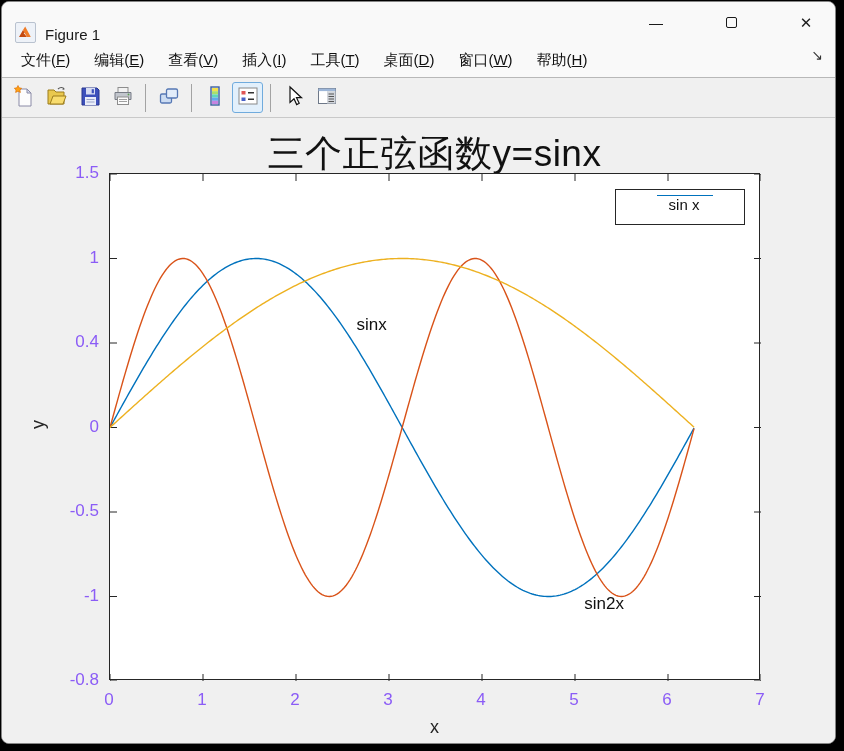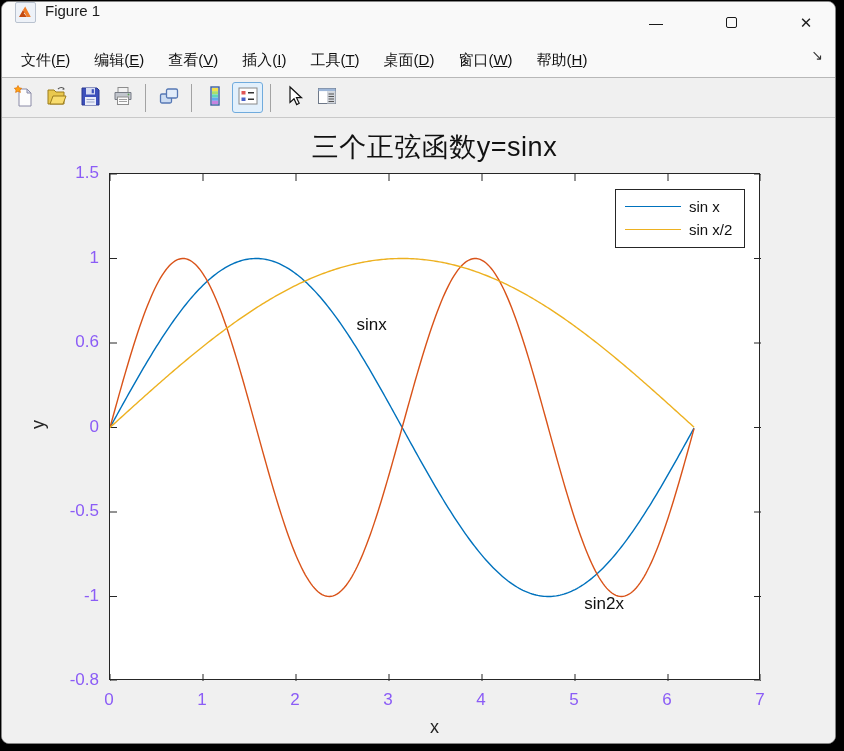--- a/index.html
+++ b/index.html
@@ -2,21 +2,21 @@
 <html><head>
 <meta charset="utf-8">
 <style>
   * { box-sizing: border-box; margin: 0; padding: 0; }
   html,body { width: 844px; height: 751px; background:#000; font-family:"Liberation Sans", sans-serif; overflow:hidden; }
 
   .window { position:absolute; left:1px; top:1px; width:835px; height:743px;
             background:#f0f0f0; border:1px solid #858585; border-radius:8px; overflow:hidden; }
 
   
-  .titlebar { height:41px; background:#f9f9f9; display:flex; align-items:flex-start; padding-left:13px; position:relative; }
+  .titlebar { height:41px; background:#f9f9f9; display:flex; align-items:flex-end; padding-left:13px; position:relative; }
   .app-icon { width:21px; height:21px; margin-right:9px; border:1px solid #b9c2cf; background:#eef2f8; border-radius:2px;
               display:flex; align-items:center; justify-content:center; }
   .titlebar-text { font-size:15px; color:#1a1a1a; }
   .win-controls { position:absolute; right:0; top:0; height:41px; display:flex; align-items:stretch; }
   .win-btn { width:46px; margin-left:29px; display:flex; align-items:center; justify-content:center; color:#1a1a1a; }
   .win-btn-min  { font-size:14px; }
   .win-max-glyph { width:11px; height:11px; border:1.4px solid #1a1a1a; border-radius:2px; display:inline-block; }
   .win-btn-close { font-size:15px; margin-right:6px; }
 
   
@@ -26,31 +26,31 @@
   .dock-arrow { position:absolute; right:12px; top:4px; font-size:14px; color:#333; }
 
   
   .toolbar { height:40px; background:#f0f0f0; border-bottom:1px solid #c9c9c9; display:flex; align-items:center; padding:0 5px; }
   .tb-btn { width:31px; height:31px; display:flex; align-items:center; justify-content:center; border-radius:3px; margin:0 1px; }
   .tb-btn.selected { background:#e2f0fc; border:1px solid #70abdd; }
   .tb-sep { width:1px; height:28px; background:#a3a3a3; margin:0 6px; }
 
   
   .figure-canvas { position:absolute; left:0; top:117px; width:833px; height:624px; background:#f0f0f0; }
-  .fig-title { position:absolute; left:107px; top:10px; width:651px; text-align:center; font-size:27px; color:#111; letter-spacing:0.5px; }
+  .fig-title { position:absolute; left:107px; top:10px; width:651px; text-align:center; font-size:37px; color:#111; letter-spacing:0.5px; }
   .plot-area { position:absolute; left:107px; top:54px; width:651px; height:507px; background:#fff; border:1px solid #262626; }
   .plot-area svg { position:absolute; left:0; top:0; }
   .xlabel { position:absolute; left:107px; top:598px; width:651px; text-align:center; font-size:18px; color:#262626; }
   .ylabel { position:absolute; left:32px; top:295px; font-size:18px; color:#262626; transform:rotate(-90deg); }
   .tick-label { position:absolute; font-size:17px; color:#8b5cf6; }
   .x-tick-label { width:44px; text-align:center; }
   .y-tick-label { width:64px; text-align:right; }
 
   .legend { position:absolute; left:505px; top:15px; width:130px; background:#fff; border:1px solid #262626; padding:5px 0 6px 0; }
-  .legend-row { display:flex; align-items:center; height:23px; }
+  .legend-row { display:flex; align-items:center; height:23px;flex-direction:column; }
   .legend-line { width:56px; height:0; border-top:1.7px solid #000; margin-left:9px; flex:none; }
   .legend-label { margin-left:8px; font-size:15px; color:#111; white-space:nowrap; }
 
   .plot-annotation { position:absolute; font-size:17px; color:#111; white-space:nowrap;margin-left:14px; }
 </style>
 </head>
 <body>
 
 <div class="window">
 
@@ -204,45 +204,41 @@
           <path d="M0.00,253.50L1.86,250.12L3.72,246.74L5.58,243.37L7.44,239.99L9.30,236.63L11.16,233.27L13.02,229.92L14.88,226.58L16.74,223.24L18.60,219.92L20.46,216.62L22.32,213.33L24.18,210.05L26.04,206.80L27.90,203.56L29.76,200.34L31.62,197.14L33.48,193.97L35.34,190.81L37.20,187.69L39.06,184.59L40.92,181.52L42.78,178.47L44.64,175.46L46.50,172.48L48.36,169.53L50.22,166.61L52.08,163.73L53.94,160.88L55.80,158.08L57.66,155.31L59.52,152.57L61.38,149.88L63.24,147.23L65.10,144.63L66.96,142.06L68.82,139.55L70.68,137.07L72.54,134.65L74.40,132.27L76.26,129.94L78.12,127.66L79.98,125.42L81.84,123.25L83.70,121.12L85.56,119.04L87.42,117.02L89.28,115.06L91.14,113.15L93.00,111.29L94.86,109.49L96.72,107.75L98.58,106.07L100.44,104.45L102.30,102.89L104.16,101.38L106.02,99.94L107.88,98.56L109.74,97.24L111.60,95.99L113.46,94.79L115.32,93.66L117.18,92.60L119.04,91.60L120.90,90.66L122.76,89.79L124.62,88.98L126.48,88.24L128.34,87.57L130.20,86.96L132.06,86.42L133.92,85.94L135.78,85.54L137.64,85.20L139.50,84.92L141.36,84.72L143.22,84.58L145.08,84.51L146.94,84.51L148.80,84.57L150.66,84.70L152.52,84.90L154.38,85.17L156.24,85.51L158.10,85.91L159.96,86.38L161.82,86.91L163.68,87.52L165.54,88.18L167.40,88.92L169.26,89.72L171.12,90.59L172.98,91.52L174.84,92.51L176.70,93.58L178.56,94.70L180.42,95.89L182.28,97.14L184.14,98.45L186.00,99.83L187.86,101.27L189.72,102.76L191.58,104.32L193.44,105.94L195.30,107.62L197.16,109.35L199.02,111.15L200.88,113.00L202.74,114.90L204.60,116.86L206.46,118.88L208.32,120.95L210.18,123.07L212.04,125.25L213.90,127.48L215.76,129.75L217.62,132.08L219.48,134.45L221.34,136.88L223.20,139.35L225.06,141.86L226.92,144.42L228.78,147.02L230.64,149.67L232.50,152.36L234.36,155.09L236.22,157.85L238.08,160.66L239.94,163.50L241.80,166.38L243.66,169.29L245.52,172.24L247.38,175.22L249.24,178.23L251.10,181.27L252.96,184.34L254.82,187.44L256.68,190.56L258.54,193.71L260.40,196.89L262.26,200.08L264.12,203.30L265.98,206.54L267.84,209.79L269.70,213.07L271.56,216.36L273.42,219.66L275.28,222.98L277.14,226.31L279.00,229.65L280.86,233.00L282.72,236.36L284.58,239.73L286.44,243.10L288.30,246.47L290.16,249.85L292.02,253.23L293.88,256.61L295.74,259.99L297.60,263.37L299.46,266.74L301.32,270.10L303.18,273.46L305.04,276.82L306.90,280.16L308.76,283.49L310.62,286.81L312.48,290.12L314.34,293.41L316.20,296.69L318.06,299.95L319.92,303.19L321.78,306.41L323.64,309.61L325.50,312.78L327.36,315.94L329.22,319.06L331.08,322.17L332.94,325.24L334.80,328.29L336.66,331.30L338.52,334.29L340.38,337.24L342.24,340.16L344.10,343.04L345.96,345.89L347.82,348.70L349.68,351.48L351.54,354.21L353.40,356.90L355.26,359.56L357.12,362.17L358.98,364.73L360.84,367.26L362.70,369.73L364.56,372.16L366.42,374.55L368.28,376.88L370.14,379.16L372.00,381.40L373.86,383.58L375.72,385.71L377.58,387.79L379.44,389.82L381.30,391.79L383.16,393.70L385.02,395.56L386.88,397.37L388.74,399.11L390.60,400.80L392.46,402.42L394.32,403.99L396.18,405.50L398.04,406.95L399.90,408.33L401.76,409.66L403.62,410.92L405.48,412.12L407.34,413.25L409.20,414.32L411.06,415.33L412.92,416.27L414.78,417.15L416.64,417.96L418.50,418.70L420.36,419.38L422.22,420.00L424.08,420.54L425.94,421.02L427.80,421.43L429.66,421.78L431.52,422.06L433.38,422.27L435.24,422.41L437.10,422.49L438.96,422.50L440.82,422.44L442.68,422.31L444.54,422.11L446.40,421.85L448.26,421.52L450.12,421.13L451.98,420.66L453.84,420.13L455.70,419.53L457.56,418.87L459.42,418.14L461.28,417.35L463.14,416.48L465.00,415.56L466.86,414.57L468.72,413.51L470.58,412.39L472.44,411.21L474.30,409.96L476.16,408.65L478.02,407.28L479.88,405.85L481.74,404.36L483.60,402.80L485.46,401.19L487.32,399.52L489.18,397.79L491.04,396.00L492.90,394.15L494.76,392.25L496.62,390.29L498.48,388.28L500.34,386.22L502.20,384.10L504.06,381.93L505.92,379.70L507.78,377.43L509.64,375.11L511.50,372.74L513.36,370.32L515.22,367.85L517.08,365.34L518.94,362.78L520.80,360.18L522.66,357.54L524.52,354.86L526.38,352.13L528.24,349.37L530.10,346.57L531.96,343.73L533.82,340.85L535.68,337.94L537.54,334.99L539.40,332.02L541.26,329.01L543.12,325.97L544.98,322.90L546.84,319.81L548.70,316.69L550.56,313.54L552.42,310.37L554.28,307.17L556.14,303.96L558.00,300.72L559.86,297.47L561.72,294.19L563.58,290.91L565.44,287.60L567.30,284.29L569.16,280.96L571.02,277.62L572.88,274.27L574.74,270.91L576.60,267.54L578.46,264.17L580.32,260.80L582.18,257.42L584.04,254.04" fill="none" stroke="#0072BD" stroke-width="1.4"></path>
           <path d="M0.00,253.50L1.86,246.74L3.72,239.99L5.58,233.27L7.44,226.58L9.30,219.92L11.16,213.33L13.02,206.80L14.88,200.34L16.74,193.97L18.60,187.69L20.46,181.52L22.32,175.46L24.18,169.53L26.04,163.73L27.90,158.08L29.76,152.57L31.62,147.23L33.48,142.06L35.34,137.07L37.20,132.27L39.06,127.66L40.92,123.25L42.78,119.04L44.64,115.06L46.50,111.29L48.36,107.75L50.22,104.45L52.08,101.38L53.94,98.56L55.80,95.99L57.66,93.66L59.52,91.60L61.38,89.79L63.24,88.24L65.10,86.96L66.96,85.94L68.82,85.20L70.68,84.72L72.54,84.51L74.40,84.57L76.26,84.90L78.12,85.51L79.98,86.38L81.84,87.52L83.70,88.92L85.56,90.59L87.42,92.51L89.28,94.70L91.14,97.14L93.00,99.83L94.86,102.76L96.72,105.94L98.58,109.35L100.44,113.00L102.30,116.86L104.16,120.95L106.02,125.25L107.88,129.75L109.74,134.45L111.60,139.35L113.46,144.42L115.32,149.67L117.18,155.09L119.04,160.66L120.90,166.38L122.76,172.24L124.62,178.23L126.48,184.34L128.34,190.56L130.20,196.89L132.06,203.30L133.92,209.79L135.78,216.36L137.64,222.98L139.50,229.65L141.36,236.36L143.22,243.10L145.08,249.85L146.94,256.61L148.80,263.37L150.66,270.10L152.52,276.82L154.38,283.49L156.24,290.12L158.10,296.69L159.96,303.19L161.82,309.61L163.68,315.94L165.54,322.17L167.40,328.29L169.26,334.29L171.12,340.16L172.98,345.89L174.84,351.48L176.70,356.90L178.56,362.17L180.42,367.26L182.28,372.16L184.14,376.88L186.00,381.40L187.86,385.71L189.72,389.82L191.58,393.70L193.44,397.37L195.30,400.80L197.16,403.99L199.02,406.95L200.88,409.66L202.74,412.12L204.60,414.32L206.46,416.27L208.32,417.96L210.18,419.38L212.04,420.54L213.90,421.43L215.76,422.06L217.62,422.41L219.48,422.50L221.34,422.31L223.20,421.85L225.06,421.13L226.92,420.13L228.78,418.87L230.64,417.35L232.50,415.56L234.36,413.51L236.22,411.21L238.08,408.65L239.94,405.85L241.80,402.80L243.66,399.52L245.52,396.00L247.38,392.25L249.24,388.28L251.10,384.10L252.96,379.70L254.82,375.11L256.68,370.32L258.54,365.34L260.40,360.18L262.26,354.86L264.12,349.37L265.98,343.73L267.84,337.94L269.70,332.02L271.56,325.97L273.42,319.81L275.28,313.54L277.14,307.17L279.00,300.72L280.86,294.19L282.72,287.60L284.58,280.96L286.44,274.27L288.30,267.54L290.16,260.80L292.02,254.04L293.88,247.28L295.74,240.53L297.60,233.80L299.46,227.11L301.32,220.45L303.18,213.85L305.04,207.31L306.90,200.85L308.76,194.47L310.62,188.18L312.48,182.00L314.34,175.94L316.20,169.99L318.06,164.19L319.92,158.52L321.78,153.01L323.64,147.65L325.50,142.47L327.36,137.46L329.22,132.64L331.08,128.02L332.94,123.59L334.80,119.37L336.66,115.37L338.52,111.58L340.38,108.03L342.24,104.70L344.10,101.62L345.96,98.78L347.82,96.18L349.68,93.84L351.54,91.75L353.40,89.92L355.26,88.35L357.12,87.05L358.98,86.01L360.84,85.25L362.70,84.75L364.56,84.52L366.42,84.56L368.28,84.87L370.14,85.45L372.00,86.30L373.86,87.42L375.72,88.80L377.58,90.44L379.44,92.35L381.30,94.52L383.16,96.94L385.02,99.61L386.88,102.52L388.74,105.68L390.60,109.07L392.46,112.70L394.32,116.55L396.18,120.62L398.04,124.90L399.90,129.39L401.76,134.07L403.62,138.95L405.48,144.01L407.34,149.25L409.20,154.65L411.06,160.21L412.92,165.92L414.78,171.77L416.64,177.75L418.50,183.85L420.36,190.07L422.22,196.38L424.08,202.79L425.94,209.27L427.80,215.83L429.66,222.45L431.52,229.12L433.38,235.82L435.24,242.56L437.10,249.31L438.96,256.07L440.82,262.83L442.68,269.57L444.54,276.28L446.40,282.96L448.26,289.59L450.12,296.17L451.98,302.67L453.84,309.10L455.70,315.43L457.56,321.67L459.42,327.80L461.28,333.81L463.14,339.70L465.00,345.44L466.86,351.04L468.72,356.48L470.58,361.75L472.44,366.86L474.30,371.78L476.16,376.51L478.02,381.05L479.88,385.38L481.74,389.50L483.60,393.40L485.46,397.08L487.32,400.53L489.18,403.75L491.04,406.72L492.90,409.45L494.76,411.93L496.62,414.15L498.48,416.12L500.34,417.83L502.20,419.28L504.06,420.46L505.92,421.37L507.78,422.02L509.64,422.39L511.50,422.50L513.36,422.33L515.22,421.90L517.08,421.19L518.94,420.22L520.80,418.98L522.66,417.48L524.52,415.71L526.38,413.68L528.24,411.40L530.10,408.87L531.96,406.08L533.82,403.06L535.68,399.79L537.54,396.29L539.40,392.56L541.26,388.61L543.12,384.44L544.98,380.06L546.84,375.48L548.70,370.71L550.56,365.74L552.42,360.60L554.28,355.29L556.14,349.81L558.00,344.18L559.86,338.41L561.72,332.49L563.58,326.46L565.44,320.30L567.30,314.04L569.16,307.68L571.02,301.24L572.88,294.72L574.74,288.13L576.60,281.49L578.46,274.80L580.32,268.08L582.18,261.33L584.04,254.58" fill="none" stroke="#D95319" stroke-width="1.4"></path>
           <path d="M0.00,253.50L1.86,251.81L3.72,250.12L5.58,248.43L7.44,246.74L9.30,245.05L11.16,243.37L13.02,241.68L14.88,239.99L16.74,238.31L18.60,236.63L20.46,234.95L22.32,233.27L24.18,231.59L26.04,229.92L27.90,228.24L29.76,226.58L31.62,224.91L33.48,223.24L35.34,221.58L37.20,219.92L39.06,218.27L40.92,216.62L42.78,214.97L44.64,213.33L46.50,211.69L48.36,210.05L50.22,208.42L52.08,206.80L53.94,205.17L55.80,203.56L57.66,201.95L59.52,200.34L61.38,198.74L63.24,197.14L65.10,195.55L66.96,193.97L68.82,192.39L70.68,190.81L72.54,189.25L74.40,187.69L76.26,186.14L78.12,184.59L79.98,183.05L81.84,181.52L83.70,179.99L85.56,178.47L87.42,176.96L89.28,175.46L91.14,173.96L93.00,172.48L94.86,171.00L96.72,169.53L98.58,168.06L100.44,166.61L102.30,165.17L104.16,163.73L106.02,162.30L107.88,160.88L109.74,159.47L111.60,158.08L113.46,156.69L115.32,155.31L117.18,153.93L119.04,152.57L120.90,151.22L122.76,149.88L124.62,148.55L126.48,147.23L128.34,145.93L130.20,144.63L132.06,143.34L133.92,142.06L135.78,140.80L137.64,139.55L139.50,138.30L141.36,137.07L143.22,135.85L145.08,134.65L146.94,133.45L148.80,132.27L150.66,131.10L152.52,129.94L154.38,128.79L156.24,127.66L158.10,126.53L159.96,125.42L161.82,124.33L163.68,123.25L165.54,122.17L167.40,121.12L169.26,120.07L171.12,119.04L172.98,118.03L174.84,117.02L176.70,116.03L178.56,115.06L180.42,114.09L182.28,113.15L184.14,112.21L186.00,111.29L187.86,110.39L189.72,109.49L191.58,108.62L193.44,107.75L195.30,106.91L197.16,106.07L199.02,105.25L200.88,104.45L202.74,103.66L204.60,102.89L206.46,102.13L208.32,101.38L210.18,100.65L212.04,99.94L213.90,99.24L215.76,98.56L217.62,97.89L219.48,97.24L221.34,96.61L223.20,95.99L225.06,95.38L226.92,94.79L228.78,94.22L230.64,93.66L232.50,93.12L234.36,92.60L236.22,92.09L238.08,91.60L239.94,91.12L241.80,90.66L243.66,90.21L245.52,89.79L247.38,89.38L249.24,88.98L251.10,88.60L252.96,88.24L254.82,87.90L256.68,87.57L258.54,87.25L260.40,86.96L262.26,86.68L264.12,86.42L265.98,86.17L267.84,85.94L269.70,85.73L271.56,85.54L273.42,85.36L275.28,85.20L277.14,85.05L279.00,84.92L280.86,84.81L282.72,84.72L284.58,84.64L286.44,84.58L288.30,84.54L290.16,84.51L292.02,84.50L293.88,84.51L295.74,84.53L297.60,84.57L299.46,84.63L301.32,84.70L303.18,84.80L305.04,84.90L306.90,85.03L308.76,85.17L310.62,85.33L312.48,85.51L314.34,85.70L316.20,85.91L318.06,86.13L319.92,86.38L321.78,86.64L323.64,86.91L325.50,87.21L327.36,87.52L329.22,87.84L331.08,88.18L332.94,88.54L334.80,88.92L336.66,89.31L338.52,89.72L340.38,90.15L342.24,90.59L344.10,91.04L345.96,91.52L347.82,92.01L349.68,92.51L351.54,93.04L353.40,93.58L355.26,94.13L357.12,94.70L358.98,95.29L360.84,95.89L362.70,96.51L364.56,97.14L366.42,97.79L368.28,98.45L370.14,99.13L372.00,99.83L373.86,100.54L375.72,101.27L377.58,102.01L379.44,102.76L381.30,103.54L383.16,104.32L385.02,105.12L386.88,105.94L388.74,106.77L390.60,107.62L392.46,108.48L394.32,109.35L396.18,110.24L398.04,111.15L399.90,112.06L401.76,113.00L403.62,113.94L405.48,114.90L407.34,115.88L409.20,116.86L411.06,117.87L412.92,118.88L414.78,119.91L416.64,120.95L418.50,122.01L420.36,123.07L422.22,124.16L424.08,125.25L425.94,126.36L427.80,127.48L429.66,128.61L431.52,129.75L433.38,130.91L435.24,132.08L437.10,133.26L438.96,134.45L440.82,135.66L442.68,136.88L444.54,138.11L446.40,139.35L448.26,140.60L450.12,141.86L451.98,143.14L453.84,144.42L455.70,145.72L457.56,147.02L459.42,148.34L461.28,149.67L463.14,151.01L465.00,152.36L466.86,153.72L468.72,155.09L470.58,156.46L472.44,157.85L474.30,159.25L476.16,160.66L478.02,162.08L479.88,163.50L481.74,164.94L483.60,166.38L485.46,167.83L487.32,169.29L489.18,170.76L491.04,172.24L492.90,173.73L494.76,175.22L496.62,176.72L498.48,178.23L500.34,179.75L502.20,181.27L504.06,182.80L505.92,184.34L507.78,185.89L509.64,187.44L511.50,189.00L513.36,190.56L515.22,192.14L517.08,193.71L518.94,195.30L520.80,196.89L522.66,198.48L524.52,200.08L526.38,201.69L528.24,203.30L530.10,204.92L531.96,206.54L533.82,208.16L535.68,209.79L537.54,211.43L539.40,213.07L541.26,214.71L543.12,216.36L544.98,218.01L546.84,219.66L548.70,221.32L550.56,222.98L552.42,224.64L554.28,226.31L556.14,227.98L558.00,229.65L559.86,231.32L561.72,233.00L563.58,234.68L565.44,236.36L567.30,238.04L569.16,239.73L571.02,241.41L572.88,243.10L574.74,244.78L576.60,246.47L578.46,248.16L580.32,249.85L582.18,251.54L584.04,253.23" fill="none" stroke="#EDB120" stroke-width="1.4"></path>
         </svg>
       <div class="legend" id="legend">
         <div id="legend-rows">
             <div class="legend-row">
               <span class="legend-line" style="border-top-color: rgb(0, 114, 189);"></span>
               <span class="legend-label">sin x</span>
             </div>
-            <div class="legend-row">
-              <span class="legend-line" style="border-top-color: rgb(237, 177, 32);"></span>
-              <span class="legend-label">sin x/2</span>
-            </div>
           </div>
       </div>
       <div id="annotations">
           <div class="plot-annotation" style="left: 232.5px; top: 141.1px;">sinx</div>
           <div class="plot-annotation" style="left: 460.35px; top: 420px;">sin2x</div>
         </div>
     </div>
     <div id="tick-labels">
         <div class="tick-label x-tick-label" style="left: 85px; top: 571px;">0</div>
         <div class="tick-label x-tick-label" style="left: 178px; top: 571px;">1</div>
         <div class="tick-label x-tick-label" style="left: 271px; top: 571px;">2</div>
         <div class="tick-label x-tick-label" style="left: 364px; top: 571px;">3</div>
         <div class="tick-label x-tick-label" style="left: 457px; top: 571px;">4</div>
         <div class="tick-label x-tick-label" style="left: 550px; top: 571px;">5</div>
         <div class="tick-label x-tick-label" style="left: 643px; top: 571px;">6</div>
         <div class="tick-label x-tick-label" style="left: 736px; top: 571px;">7</div>
         <div class="tick-label y-tick-label" style="left: 33px; top: 551px;">-0.8</div>
         <div class="tick-label y-tick-label" style="left: 33px; top: 466.5px;">-1</div>
         <div class="tick-label y-tick-label" style="left: 33px; top: 382px;">-0.5</div>
         <div class="tick-label y-tick-label" style="left: 33px; top: 297.5px;">0</div>
-        <div class="tick-label y-tick-label" style="left: 33px; top: 213px;">0.6</div>
+        <div class="tick-label y-tick-label" style="left: 33px; top: 213px;">0.4</div>
         <div class="tick-label y-tick-label" style="left: 33px; top: 128.5px;">1</div>
         <div class="tick-label y-tick-label" style="left: 33px; top: 44px;">1.5</div>
       </div>
     <div class="xlabel">x</div>
     <div class="ylabel">y</div>
   </div>
 
 </div>
 
 </body></html>

